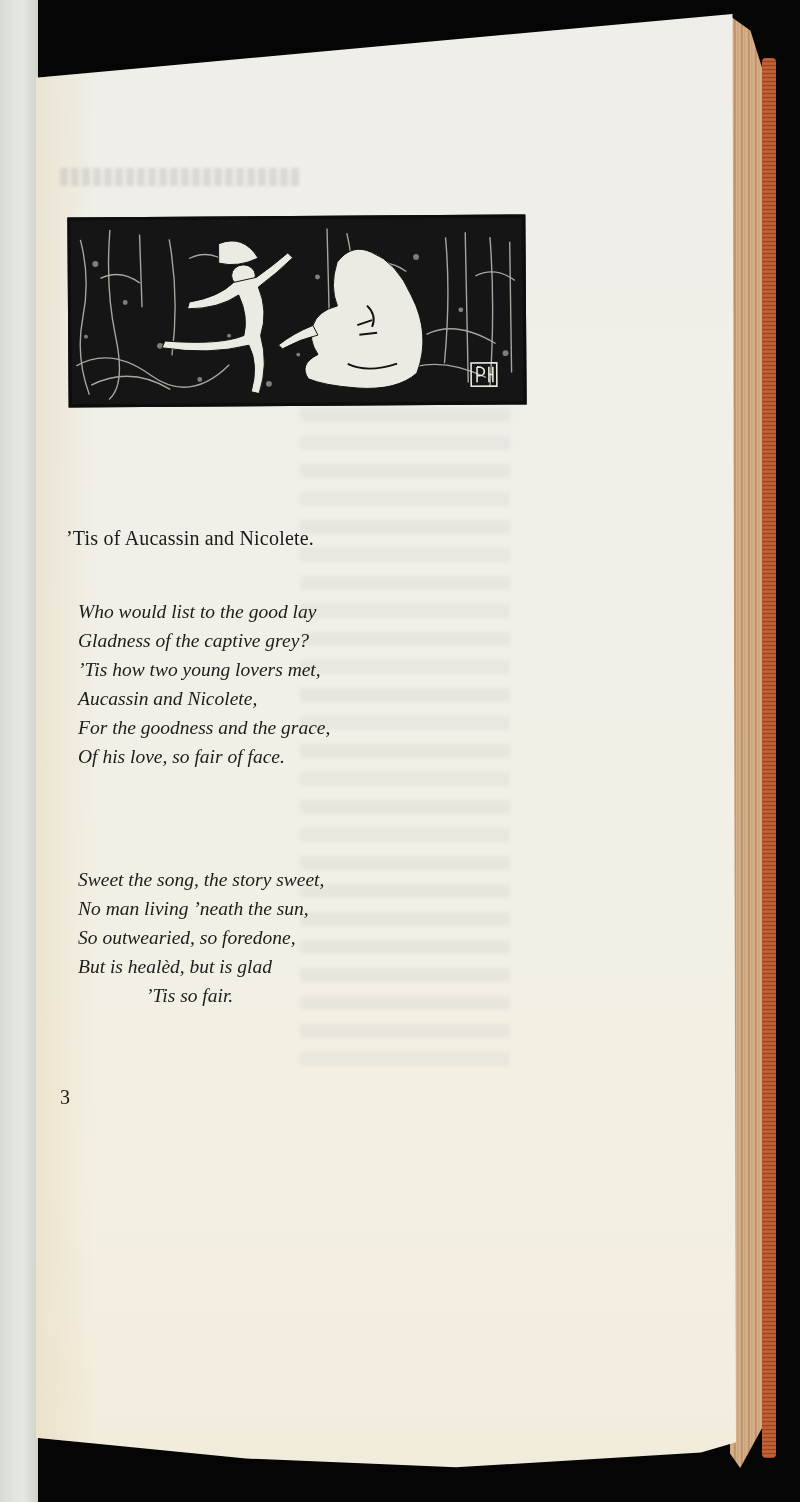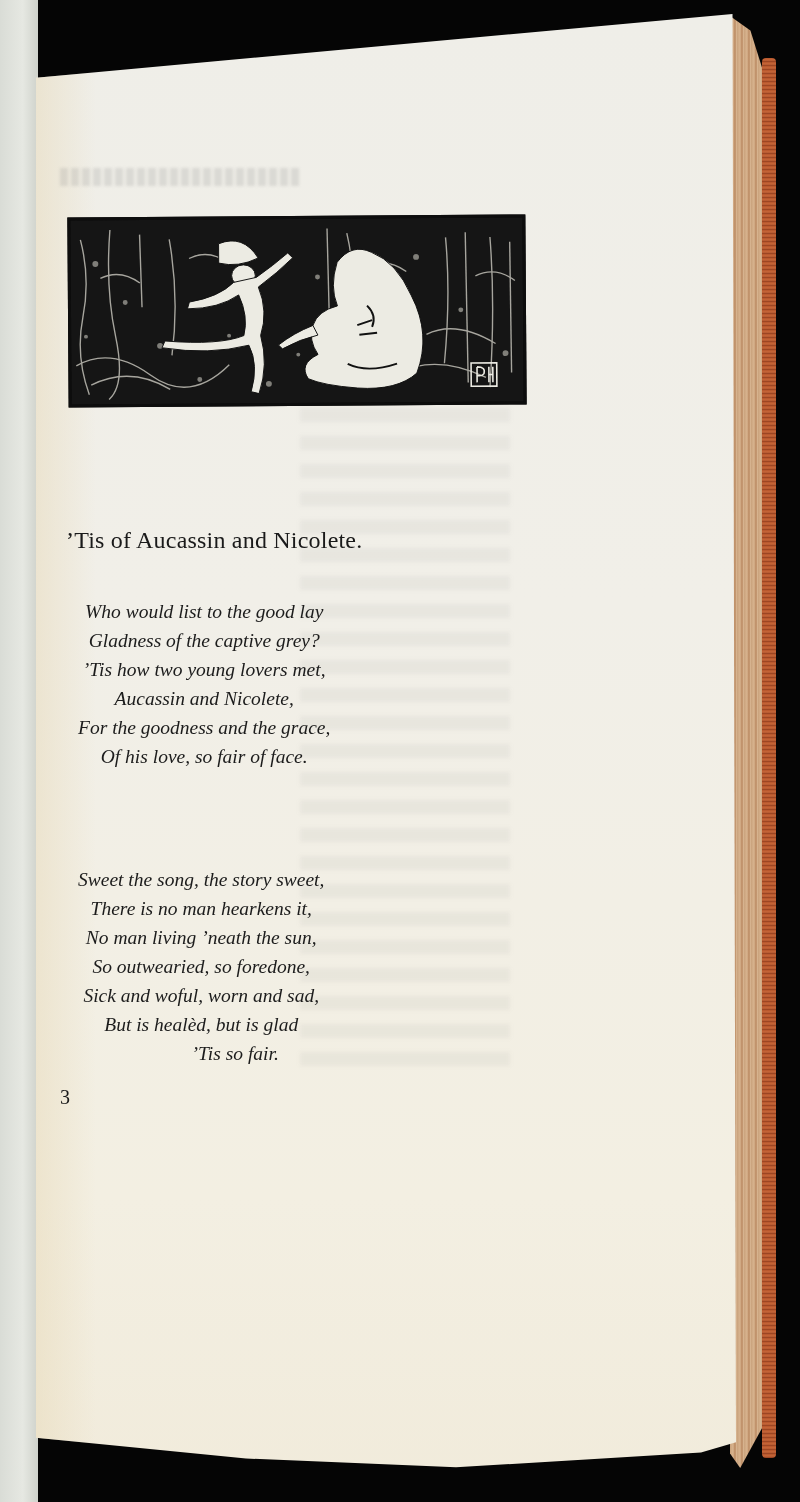--- a/index.html
+++ b/index.html
@@ -44,28 +44,27 @@
     .woodcut {
       position: absolute; left: 68px; top: 216px; width: 458px; height: 190px;
       background: #111;
       border: 3px solid #0d0d0d; box-sizing: border-box;
       transform: rotate(-0.4deg);
       overflow: hidden;
     }
     .woodcut svg { width: 100%; height: 100%; display: block; }
     .title {
       position: absolute; left: 66px; top: 527px;
-      font-size: 24px; color: #1a1a1a; letter-spacing: 0.2px;
+      font-size: 20px; color: #1a1a1a; letter-spacing: 0.2px;
       white-space: nowrap;
     }
     .stanza {
       position: absolute; left: 78px;
       font-style: italic; font-size: 19.5px; color: #1c1c1c;
       line-height: 29px;
-      text-align: center;
     }
     .stanza-1 { top: 597px; }
     .stanza-2 { top: 865px; }
     .line { white-space: nowrap; }
     .line.indented { padding-left: 68px; }
     .page-number {
       position: absolute; left: 60px; top: 1086px;
       font-size: 20px; color: #1a1a1a;
     }
   </style>
@@ -149,21 +148,19 @@
   <div class="line">Who would list to the good lay</div>
   <div class="line">Gladness of the captive grey?</div>
   <div class="line">’Tis how two young lovers met,</div>
   <div class="line">Aucassin and Nicolete,</div>
   <div class="line">For the goodness and the grace,</div>
   <div class="line">Of his love, so fair of face.</div>
 </div>
 
 <div class="stanza stanza-2">
   <div class="line">Sweet the song, the story sweet,</div>
-  <div class="line">There is no man hearkens it,</div>
   <div class="line">No man living ’neath the sun,</div>
   <div class="line">So outwearied, so foredone,</div>
-  <div class="line">Sick and woful, worn and sad,</div>
   <div class="line">But is healèd, but is glad</div>
   <div class="line indented">’Tis so fair.</div>
 </div>
 
 <div class="page-number">3</div>
 
 </body></html>

